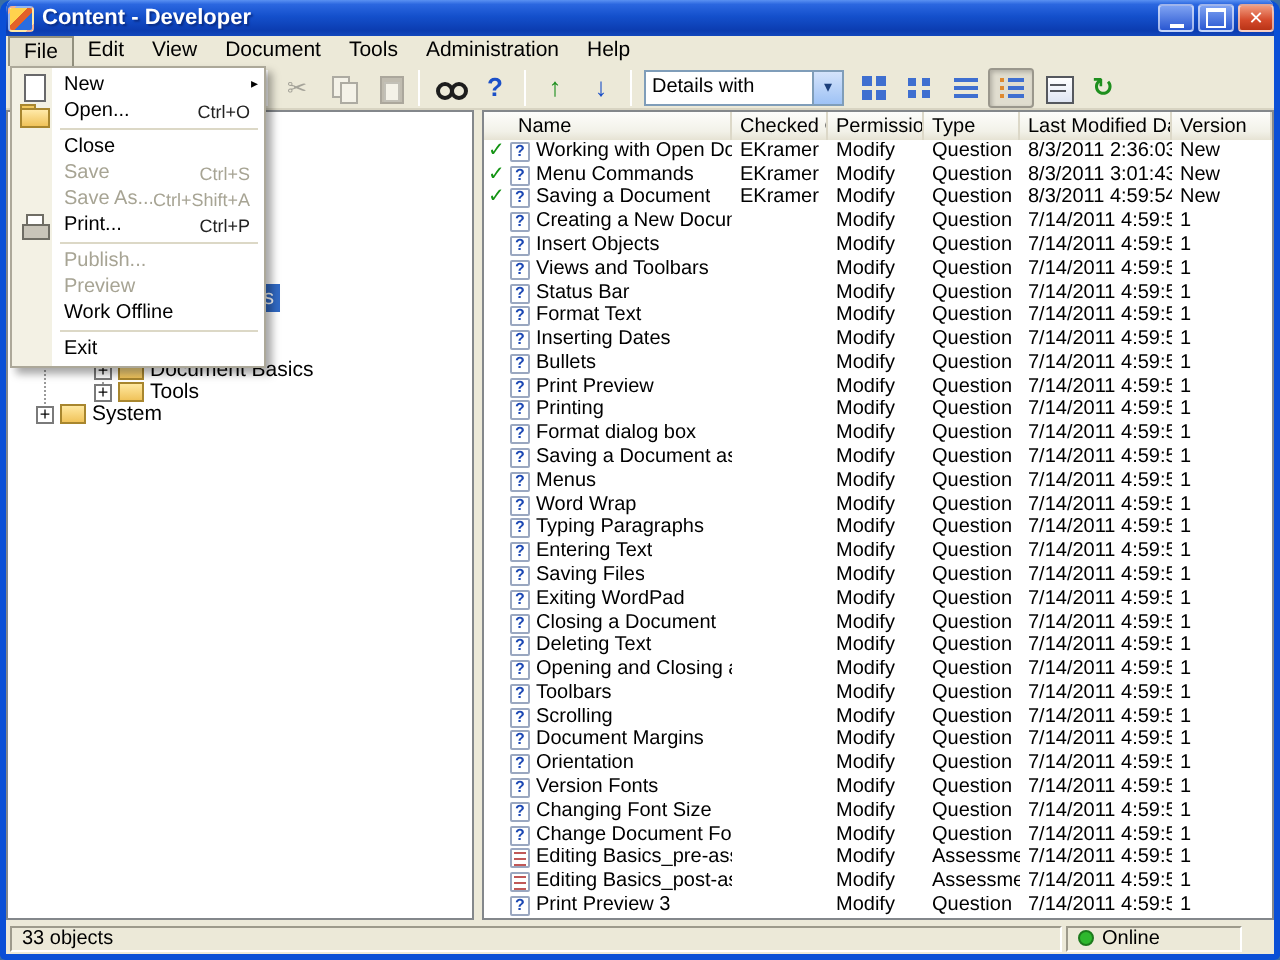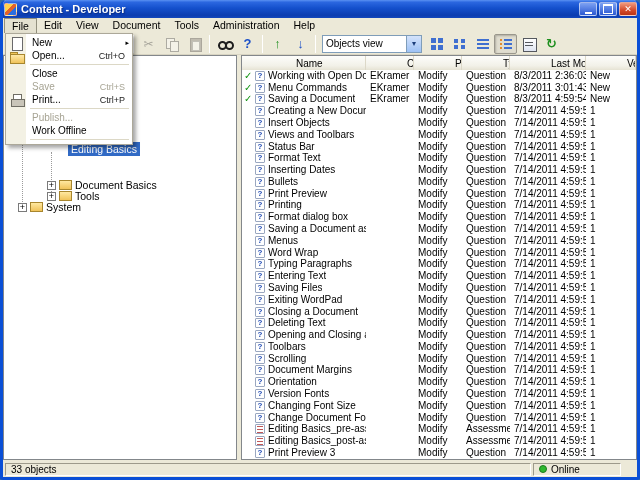--- a/index.html
+++ b/index.html
@@ -74,21 +74,21 @@
   .treeline{position:absolute;width:0;border-left:1px dotted #9a9a9a;}
   .tsel{position:absolute;left:64px;top:86px;background:#316ac5;color:#fff;font-size:10.5px;padding:1px 3px;white-space:nowrap;}
   .tnode{position:absolute;display:flex;align-items:center;height:10px;font-size:10.5px;white-space:nowrap;}
   .plusbox{width:9px;height:9px;border:1px solid #7a7a7a;background:#fff;font-size:9px;line-height:7px;text-align:center;margin-right:3px;flex:none;color:#000;}
   .foldico{width:13px;height:10px;background:linear-gradient(#ffe8a0,#f0c35a);border:1px solid #a8862e;margin-right:3px;flex:none;}
   .tlabel{color:#000;}
 
   
   .list-header{display:flex;height:14px;flex:none;background:#f4f3ec;border-bottom:1px solid #e3e0d2;}
   .hcell{flex:none;height:14px;display:flex;align-items:center;border-right:1px solid #dcd8c8;
-    background:linear-gradient(180deg,#fdfdfb,#f2f1e8 70%,#e6e3d4);padding-left:37px;}
+    background:linear-gradient(180deg,#fdfdfb,#f2f1e8 70%,#e6e3d4);}
   .hlabel{padding-left:4px;font-size:10px;white-space:nowrap;overflow:hidden;}
   .hcell.first .hlabel{padding-left:17px;}
   .list-body{flex:1;display:flex;flex-direction:column;overflow:hidden;}
   .lrow{display:flex;flex:1;min-height:0;align-items:center;}
   .cell{flex:none;overflow:hidden;white-space:nowrap;font-size:10px;line-height:1;color:#000;}
   .tcell{padding-left:4px;}
   .c0{display:flex;align-items:center;padding-left:2px;}
   .chk{width:11px;flex:none;color:#149414;font-weight:bold;font-size:10px;line-height:10px;}
   .qicon{width:10px;height:10px;flex:none;border:1px solid #9aa7c0;background:#fff;color:#1c48b4;font-size:8px;font-weight:bold;line-height:8px;text-align:center;margin-right:3px;border-radius:1px;}
   .aicon{width:10px;height:10px;flex:none;border:1px solid #9aa7c0;background:#fff;margin-right:3px;position:relative;border-radius:1px;}
@@ -176,21 +176,21 @@
       </div>
       <div class="tsep"></div>
       <div class="tbtn">
         <span class="ticon i-check-in-icon"></span>
       </div>
       <div class="tbtn">
         <span class="ticon i-check-out-icon"></span>
       </div>
       <div class="tsep"></div>
       <div class="vcombo">
-        <span class="vctext">Objects view</span>
+        <span class="vctext">Details with</span>
         <span class="vcarrow">▾</span>
       </div>
       <div class="tbtn">
         <span class="ticon i-large-icons-icon"></span>
       </div>
       <div class="tbtn">
         <span class="ticon i-small-icons-icon"></span>
       </div>
       <div class="tbtn">
         <span class="ticon i-list-view-icon"></span>
@@ -676,29 +676,41 @@
       </div>
       <div class="msep"></div>
       <div class="fitem">
         <span class="flab">Close</span>
         <span class="fsc"></span>
       </div>
       <div class="fitem dis">
         <span class="flab">Save</span>
         <span class="fsc">Ctrl+S</span>
       </div>
+      <div class="fitem dis">
+        <span class="flab">Save As...</span>
+        <span class="fsc">Ctrl+Shift+A</span>
+      </div>
       <div class="fitem">
         <span class="ficon i-print-icon"></span>
         <span class="flab">Print...</span>
         <span class="fsc">Ctrl+P</span>
       </div>
       <div class="msep"></div>
       <div class="fitem dis">
         <span class="flab">Publish...</span>
         <span class="fsc"></span>
       </div>
+      <div class="fitem dis">
+        <span class="flab">Preview</span>
+        <span class="fsc"></span>
+      </div>
       <div class="fitem">
         <span class="flab">Work Offline</span>
         <span class="fsc"></span>
       </div>
       <div class="msep"></div>
+      <div class="fitem">
+        <span class="flab">Exit</span>
+        <span class="fsc"></span>
+      </div>
     </div>
 </div>
 
 </body></html>

